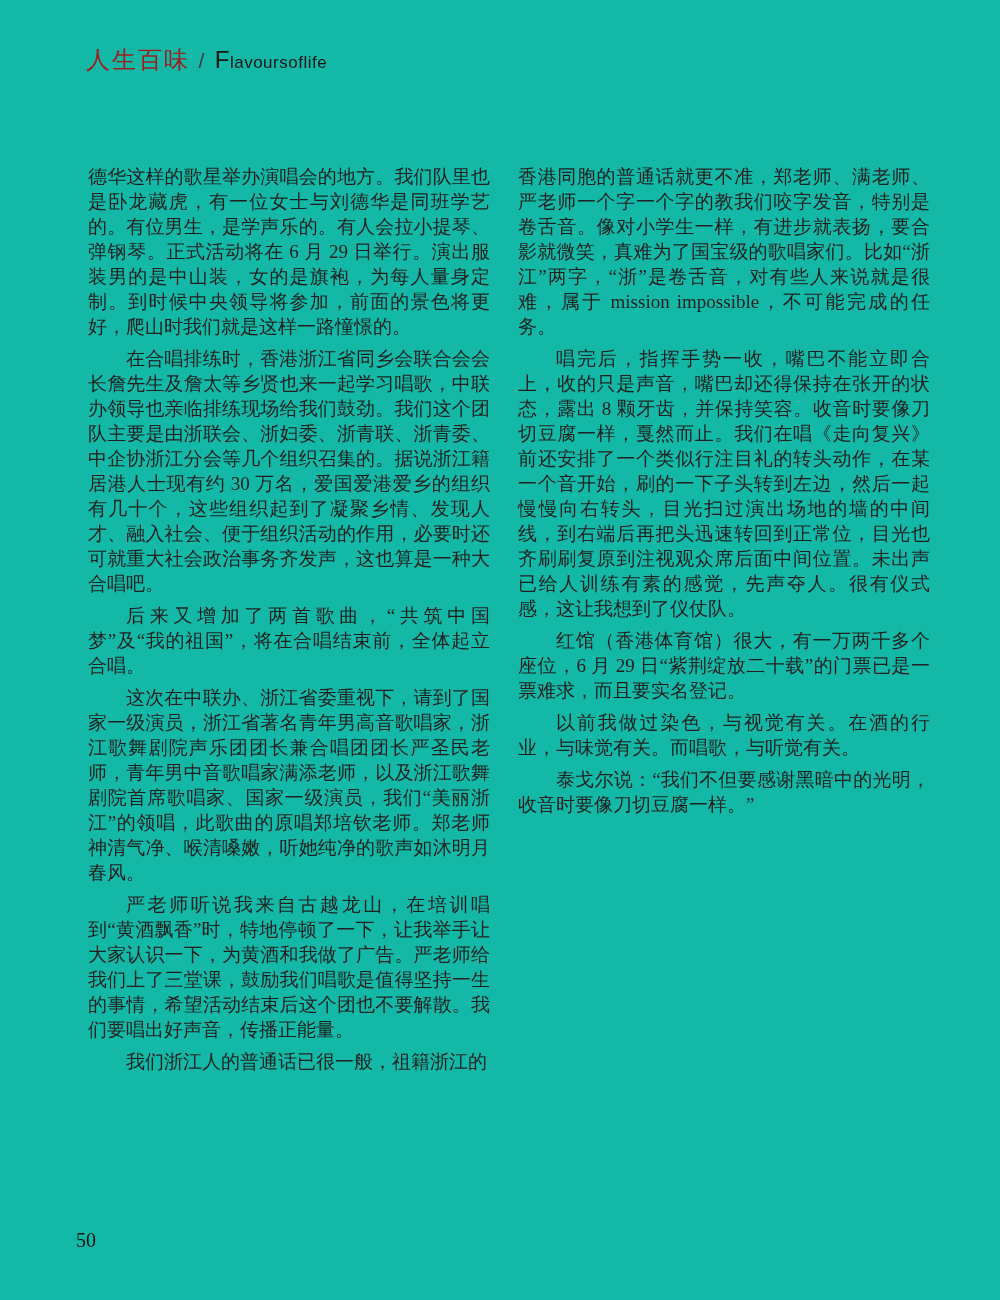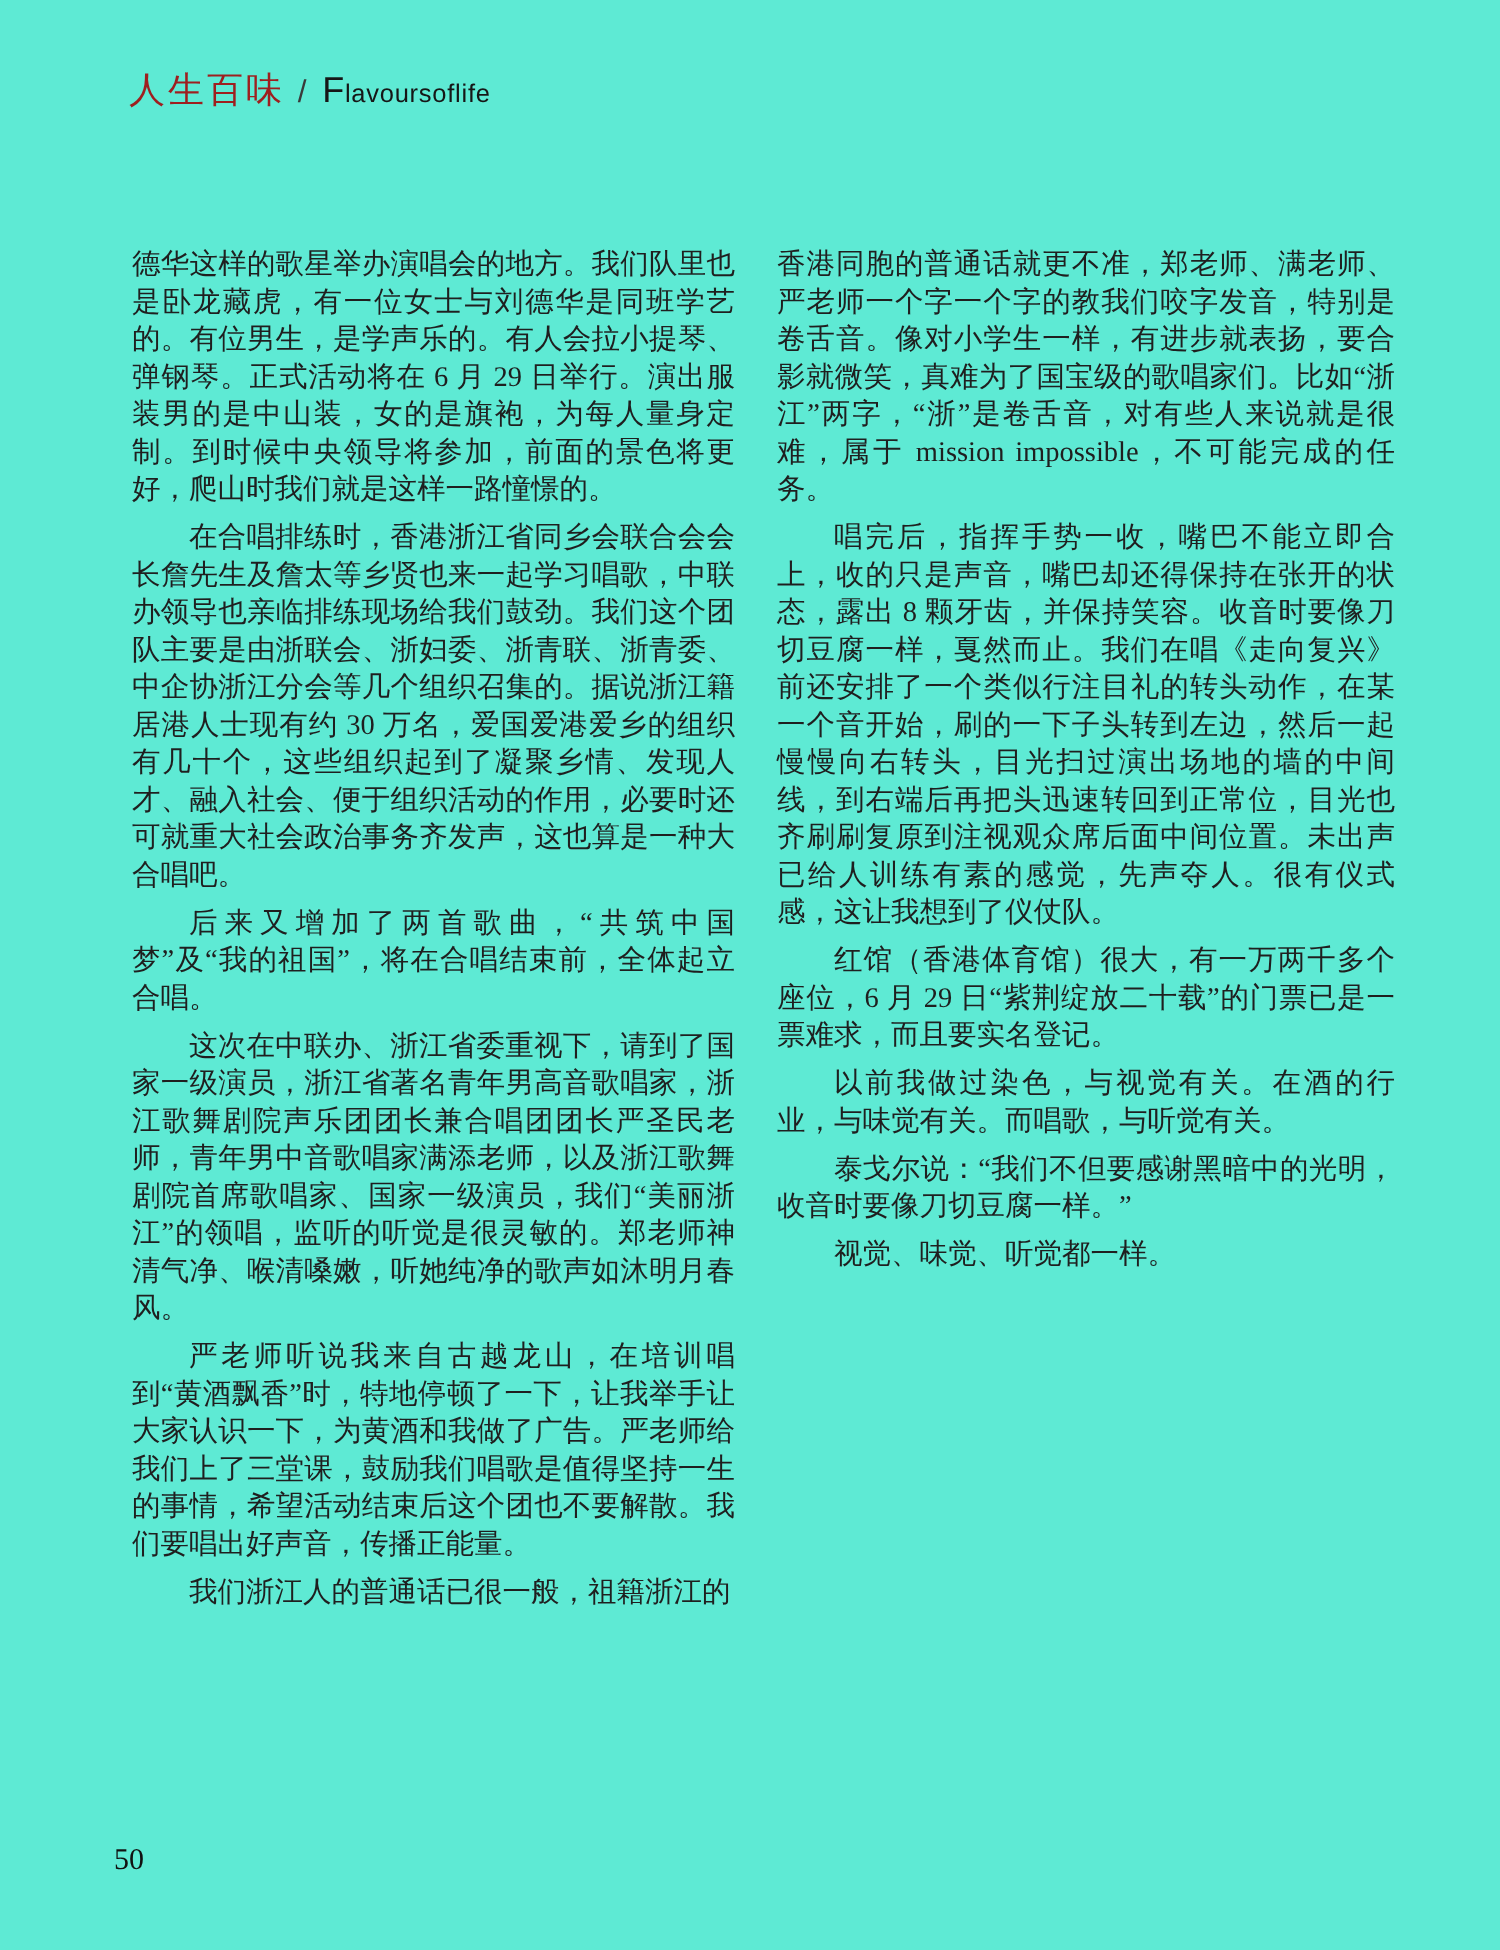--- a/index.html
+++ b/index.html
@@ -4,21 +4,21 @@
 <style>
   html, body {
     margin: 0;
     padding: 0;
     background: #ffffff;
   }
   .page {
     position: relative;
     width: 1000px;
     height: 1300px;
-    background: #5eead4;
+    background: #14b8a6;
     overflow: hidden;
     font-family: "Liberation Serif", "DejaVu Serif", serif;
     color: #1f1f1f;
   }
   
   .header {
     position: absolute;
     left: 86px;
     top: 44px;
     white-space: nowrap;
@@ -84,31 +84,30 @@
     <span class="sep">/</span>
     <span class="en">Flavoursoflife</span>
   </div>
 
   <div class="columns">
 
     <div class="col col-left">
       <p class="cont">德华这样的歌星举办演唱会的地方。我们队里也是卧龙藏虎，有一位女士与刘德华是同班学艺的。有位男生，是学声乐的。有人会拉小提琴、弹钢琴。正式活动将在 6 月 29 日举行。演出服装男的是中山装，女的是旗袍，为每人量身定制。到时候中央领导将参加，前面的景色将更好，爬山时我们就是这样一路憧憬的。</p>
       <p>在合唱排练时，香港浙江省同乡会联合会会长詹先生及詹太等乡贤也来一起学习唱歌，中联办领导也亲临排练现场给我们鼓劲。我们这个团队主要是由浙联会、浙妇委、浙青联、浙青委、中企协浙江分会等几个组织召集的。据说浙江籍居港人士现有约 30 万名，爱国爱港爱乡的组织有几十个，这些组织起到了凝聚乡情、发现人才、融入社会、便于组织活动的作用，必要时还可就重大社会政治事务齐发声，这也算是一种大合唱吧。</p>
       <p>后来又增加了两首歌曲，“共筑中国梦”及“我的祖国”，将在合唱结束前，全体起立合唱。</p>
-      <p>这次在中联办、浙江省委重视下，请到了国家一级演员，浙江省著名青年男高音歌唱家，浙江歌舞剧院声乐团团长兼合唱团团长严圣民老师，青年男中音歌唱家满添老师，以及浙江歌舞剧院首席歌唱家、国家一级演员，我们“美丽浙江”的领唱，监听的听觉是很灵敏的。郑老师神清气净、喉清嗓嫩，听她纯净的歌声如沐明月春风。</p>
+      <p>这次在中联办、浙江省委重视下，请到了国家一级演员，浙江省著名青年男高音歌唱家，浙江歌舞剧院声乐团团长兼合唱团团长严圣民老师，青年男中音歌唱家满添老师，以及浙江歌舞剧院首席歌唱家、国家一级演员，我们“美丽浙江”的领唱，此歌曲的原唱郑培钦老师。郑老师神清气净、喉清嗓嫩，听她纯净的歌声如沐明月春风。</p>
       <p>严老师听说我来自古越龙山，在培训唱到“黄酒飘香”时，特地停顿了一下，让我举手让大家认识一下，为黄酒和我做了广告。严老师给我们上了三堂课，鼓励我们唱歌是值得坚持一生的事情，希望活动结束后这个团也不要解散。我们要唱出好声音，传播正能量。</p>
       <p>我们浙江人的普通话已很一般，祖籍浙江的</p>
     </div>
 
     <div class="col col-right">
       <p class="cont">香港同胞的普通话就更不准，郑老师、满老师、严老师一个字一个字的教我们咬字发音，特别是卷舌音。像对小学生一样，有进步就表扬，要合影就微笑，真难为了国宝级的歌唱家们。比如“浙江”两字，“浙”是卷舌音，对有些人来说就是很难，属于 mission impossible，不可能完成的任务。</p>
       <p>唱完后，指挥手势一收，嘴巴不能立即合上，收的只是声音，嘴巴却还得保持在张开的状态，露出 8 颗牙齿，并保持笑容。收音时要像刀切豆腐一样，戛然而止。我们在唱《走向复兴》前还安排了一个类似行注目礼的转头动作，在某一个音开始，刷的一下子头转到左边，然后一起慢慢向右转头，目光扫过演出场地的墙的中间线，到右端后再把头迅速转回到正常位，目光也齐刷刷复原到注视观众席后面中间位置。未出声已给人训练有素的感觉，先声夺人。很有仪式感，这让我想到了仪仗队。</p>
       <p>红馆（香港体育馆）很大，有一万两千多个座位，6 月 29 日“紫荆绽放二十载”的门票已是一票难求，而且要实名登记。</p>
       <p>以前我做过染色，与视觉有关。在酒的行业，与味觉有关。而唱歌，与听觉有关。</p>
       <p>泰戈尔说：“我们不但要感谢黑暗中的光明，收音时要像刀切豆腐一样。”</p>
-      <p>视觉、味觉、听觉都一样。</p>
     </div>
 
   </div>
 
   <div class="page-number">50</div>
 
 </div>
 
 </body></html>

